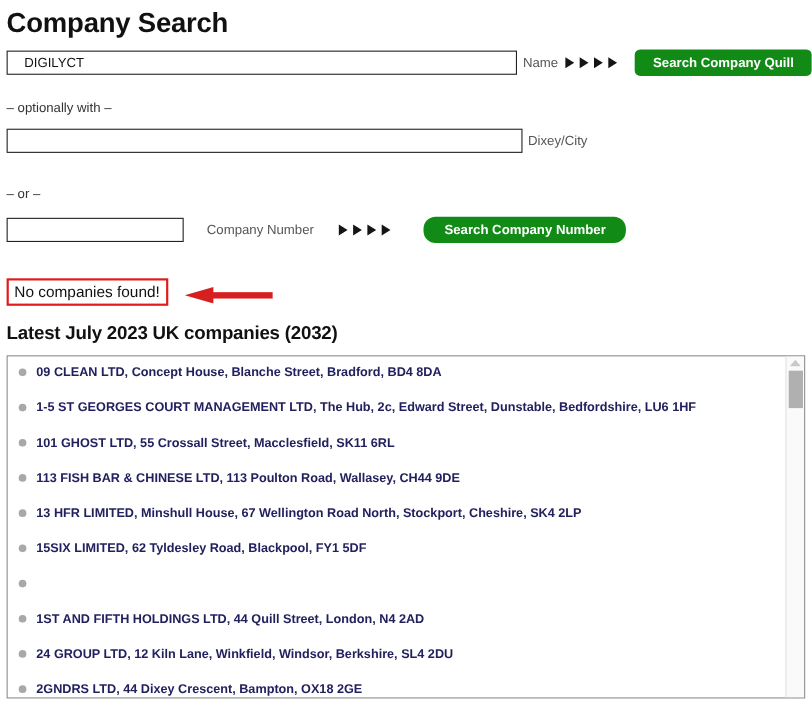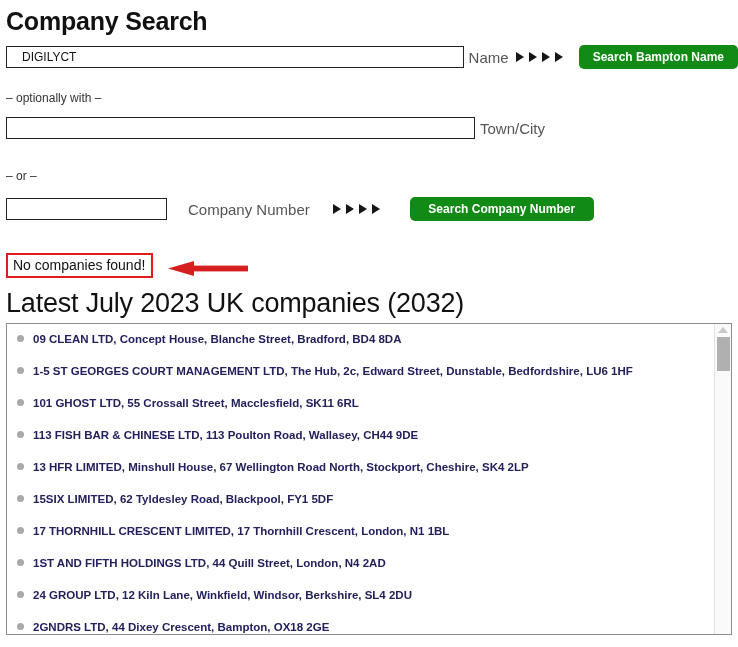--- a/index.html
+++ b/index.html
@@ -43,21 +43,21 @@
     color: #111111;
     padding: 0 15px;
     outline: none;
     border-radius: 0;
   }
   #input-name  { width: 469px; }
   #input-town  { width: 469px; }
   #input-number{ width: 161px; }
 
   .field-label {
-    font-size: 15px;
+    font-size: 12px;
     color: #555555;
     margin-left: 5px;
     white-space: nowrap;
   }
 
   .arrow-markers {
     display: flex;
     align-items: center;
     gap: 5px;
     margin-left: 7px;
@@ -77,21 +77,21 @@
     font-family: "Liberation Sans", sans-serif;
     font-size: 12px;
     font-weight: 700;
     border-radius: 5px;
     height: 24px;
     cursor: pointer;
     white-space: nowrap;
     padding: 0 14px;
   }
   #btn-search-name   { margin-left: 16px; width: 162px; }
-  #btn-search-number { margin-left: 14px; width: 184px; }
+  #btn-search-number { margin-left: 14px; width: 184px; border-radius: 11px; }
 
   .separator-text {
     font-size: 12px;
     color: #333333;
     margin: 0 0 0 6px;
     line-height: 14px;
   }
   #sep-optionally { margin-top: 22px; }
   #sep-or        { margin-top: 30px; }
   #row-town      { margin-top: 12px; }
@@ -118,22 +118,22 @@
   .red-arrow {
     position: absolute;
     left: 168px;
     top: 8px;
     width: 80px;
     height: 15px;
   }
 
   
   .latest-heading {
-    font-size: 27px;
-    font-weight: 400;
+    font-size: 17px;
+    font-weight: 700;
     color: #111111;
     margin: 2px 0 0 6px;
     letter-spacing: -0.2px;
     line-height: 28px;
   }
 
   
   .list-box {
     margin: 6px 0 0 6px;
     width: 726px;
@@ -215,28 +215,28 @@
 
 <div class="search-row" id="row-name">
   <input class="text-input" id="input-name" type="text" value="DIGILYCT" style="">
   <span class="field-label">Name</span>
   <span class="arrow-markers">
     <span class="tri"></span>
     <span class="tri"></span>
     <span class="tri"></span>
     <span class="tri"></span>
   </span>
-  <button class="green-btn" id="btn-search-name">Search Bampton Name</button>
+  <button class="green-btn" id="btn-search-name">Search Company Quill</button>
 </div>
 
 <p class="separator-text" id="sep-optionally">– optionally with –</p>
 
 <div class="search-row" id="row-town">
   <input class="text-input" id="input-town" type="text" value="" style="">
-  <span class="field-label">Town/City</span>
+  <span class="field-label">Dixey/City</span>
 </div>
 
 <p class="separator-text" id="sep-or">– or –</p>
 
 <div class="search-row" id="row-number">
   <input class="text-input" id="input-number" type="text" value="" style="">
   <span class="field-label">Company Number</span>
   <span class="arrow-markers">
     <span class="tri"></span>
     <span class="tri"></span>
@@ -277,21 +277,20 @@
       <div class="company-item">
         <span class="bullet"></span>
         <a class="company-link">13 HFR LIMITED, Minshull House, 67 Wellington Road North, Stockport, Cheshire, SK4 2LP</a>
       </div>
       <div class="company-item">
         <span class="bullet"></span>
         <a class="company-link">15SIX LIMITED, 62 Tyldesley Road, Blackpool, FY1 5DF</a>
       </div>
       <div class="company-item">
         <span class="bullet"></span>
-        <a class="company-link">17 THORNHILL CRESCENT LIMITED, 17 Thornhill Crescent, London, N1 1BL</a>
       </div>
       <div class="company-item">
         <span class="bullet"></span>
         <a class="company-link">1ST AND FIFTH HOLDINGS LTD, 44 Quill Street, London, N4 2AD</a>
       </div>
       <div class="company-item">
         <span class="bullet"></span>
         <a class="company-link">24 GROUP LTD, 12 Kiln Lane, Winkfield, Windsor, Berkshire, SL4 2DU</a>
       </div>
       <div class="company-item">

